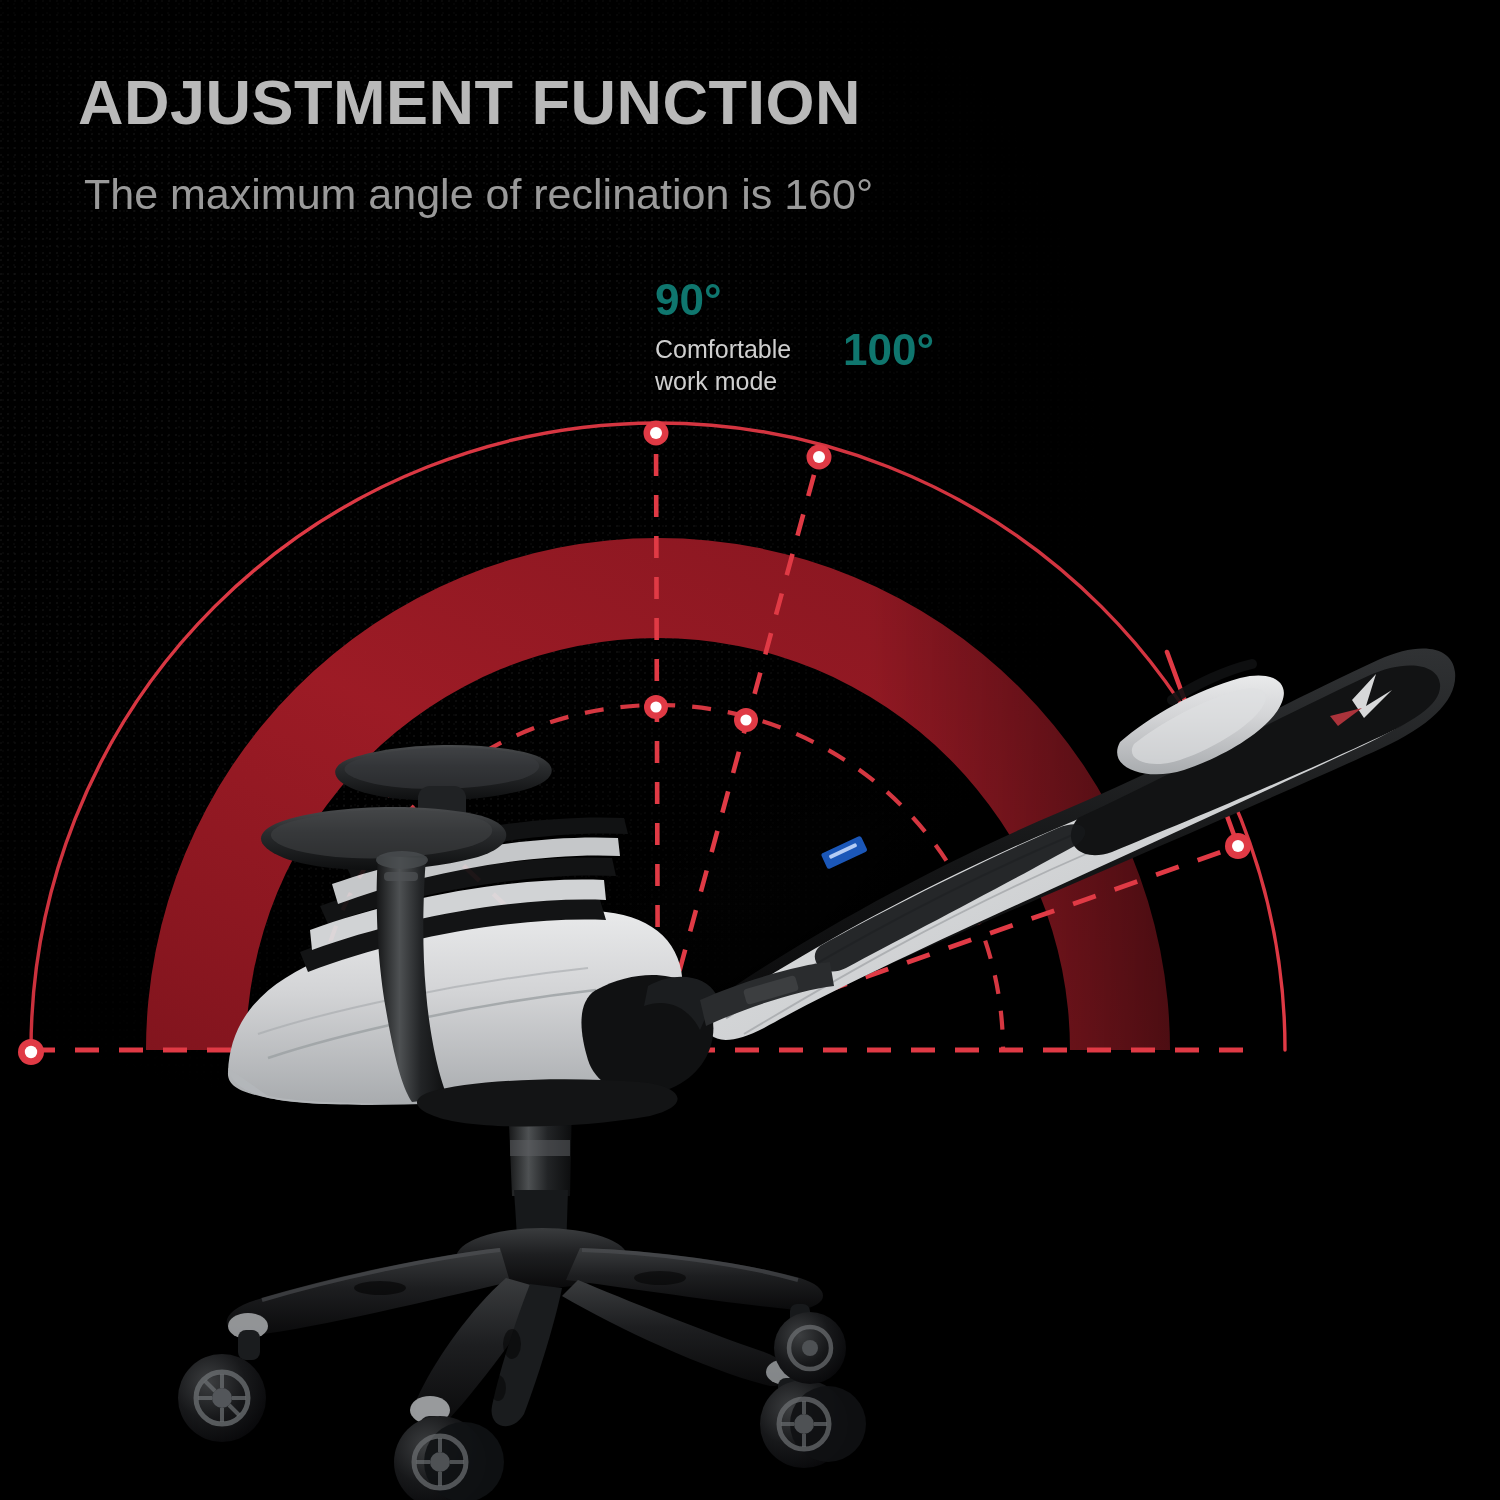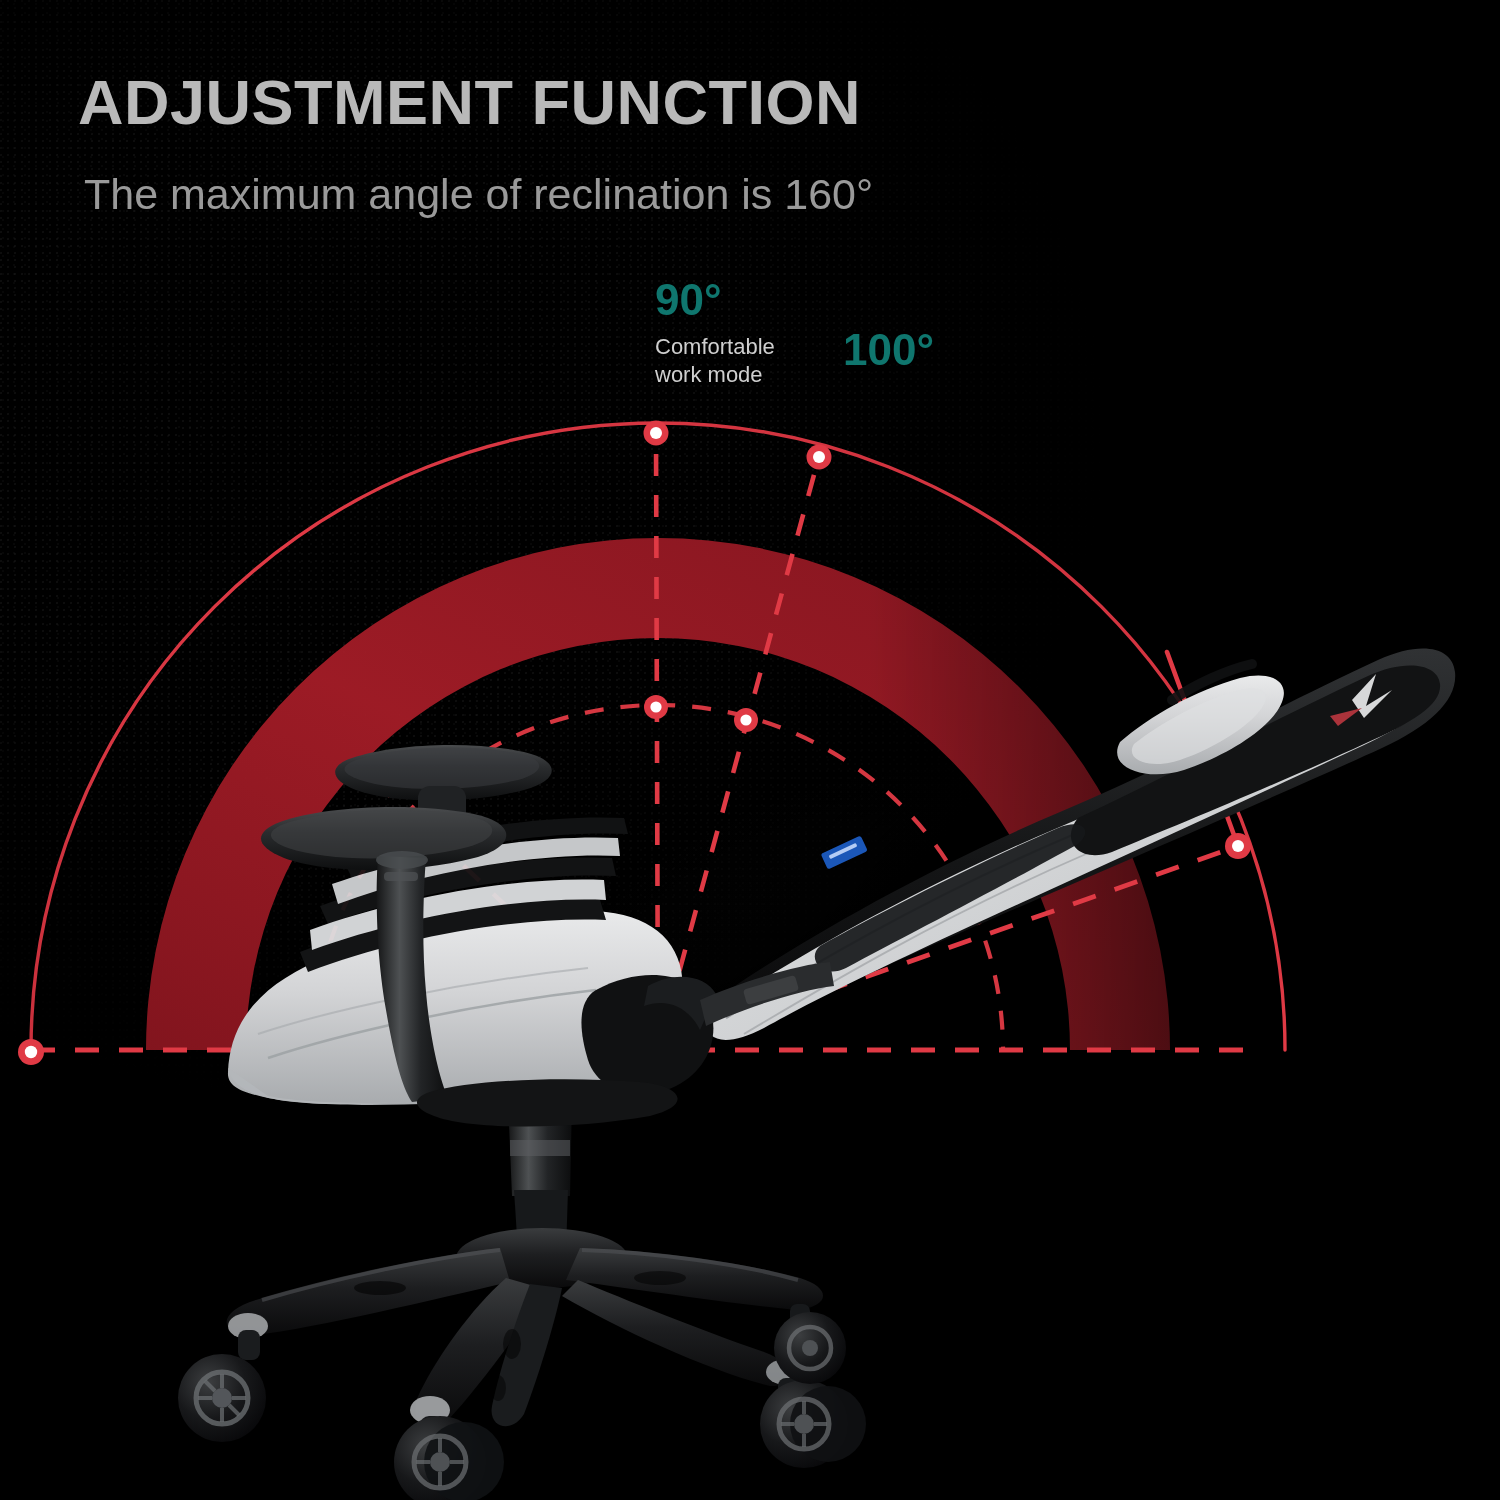--- a/index.html
+++ b/index.html
@@ -83,21 +83,21 @@
   .callout .angle {
     font-size: 44px;
     font-weight: 700;
     color: #0f766e;
     line-height: 1;
     white-space: nowrap;
     text-shadow: 0 2px 6px rgba(0,0,0,.9);
   }
   .callout .desc {
     margin-top: 11px;
-    font-size: 22px;
+    font-size: 25px;
     font-weight: 400;
     color: #cfcfcf;
     line-height: 1.28;
     white-space: pre-line;
     text-shadow: 0 1px 5px rgba(0,0,0,.9);
   }
   #callout-90  { left: 655px; top: 278px; }
   #callout-100 { left: 843px; top: 328px; }
   #callout-160 { left: 1252px; top: 862px; }
 

